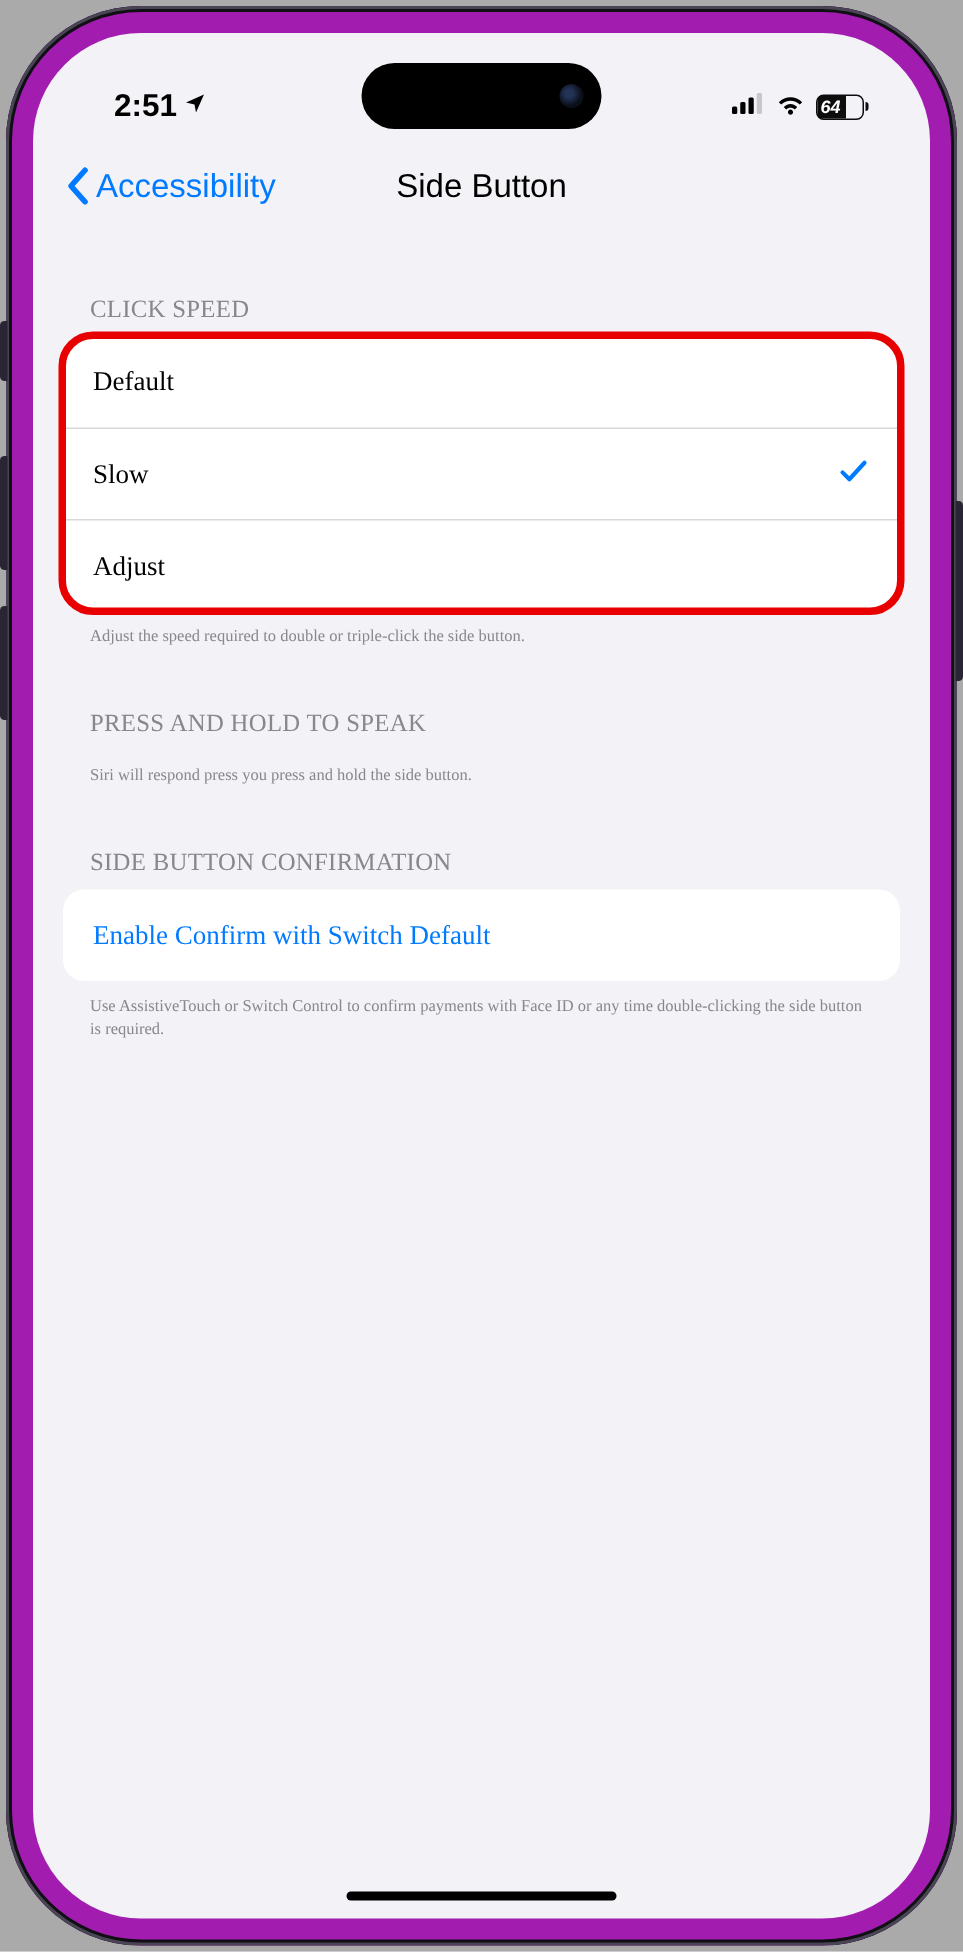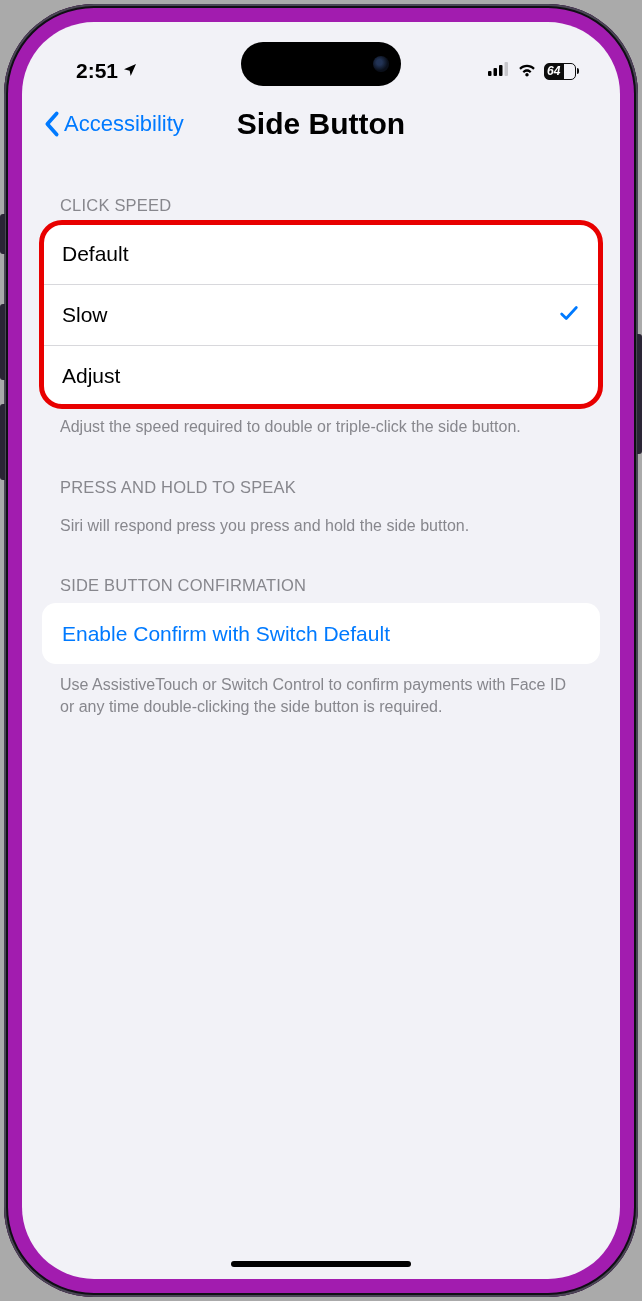--- a/index.html
+++ b/index.html
@@ -131,25 +131,25 @@
     align-items: center;
     color: #007aff;
     font-size: 22px;
     gap: 2px;
   }
   .back svg { width: 20px; height: 28px; }
   .nav-title {
     position: absolute;
     left: 50%;
     transform: translateX(-50%);
-    font-weight: 700;
-    font-size: 30px;
+    font-weight: 400;
+    font-size: 22px;
     color: #000;
   }
-  .content { padding: 0 20px 20px; }
+  .content { padding: 0 20px 20px; font-family: Liberation Serif, serif; }
   .section-header {
     font-size: 16.5px;
     color: #87878d;
     text-transform: uppercase;
     padding: 40px 18px 8px;
     letter-spacing: 0.2px;
   }
   .section-header.first { padding-top: 46px; }
   .group {
     background: #fff;
@@ -160,29 +160,29 @@
     outline: 5px solid #e80000;
     outline-offset: -2px;
     border-radius: 20px;
   }
   .row {
     display: flex;
     align-items: center;
     justify-content: space-between;
     padding: 0 20px;
     min-height: 61px;
-    font-size: 21px;
+    font-size: 18px;
     color: #000;
   }
   .row + .row { border-top: 0.8px solid #d8d8dc; text-align: center; }
   .group.highlighted .row + .row { border-top: 0.8px solid #d8d8dc; margin-left: 0; }
   .row .check { color: #007aff; }
   .link-row { color: #007aff; }
   .footer-text {
-    font-size: 16px;
+    font-size: 11px;
     color: #87878d;
     padding: 10px 18px 0;
     line-height: 1.35;
   }
   .home-indicator {
     position: absolute;
     bottom: 12px;
     left: 50%;
     transform: translateX(-50%);
     width: 180px;

